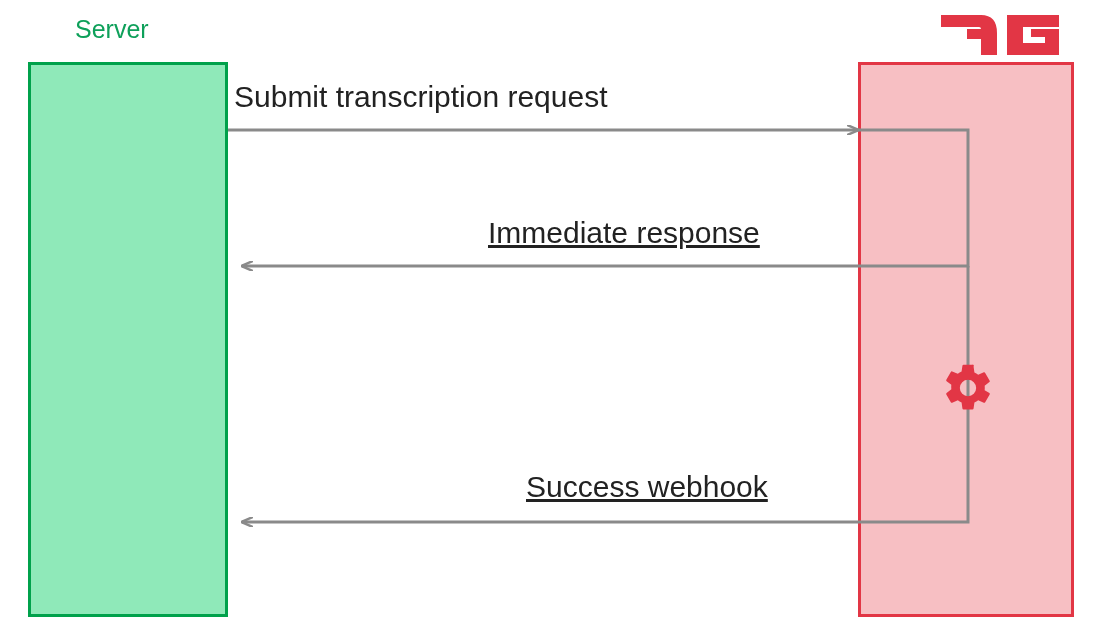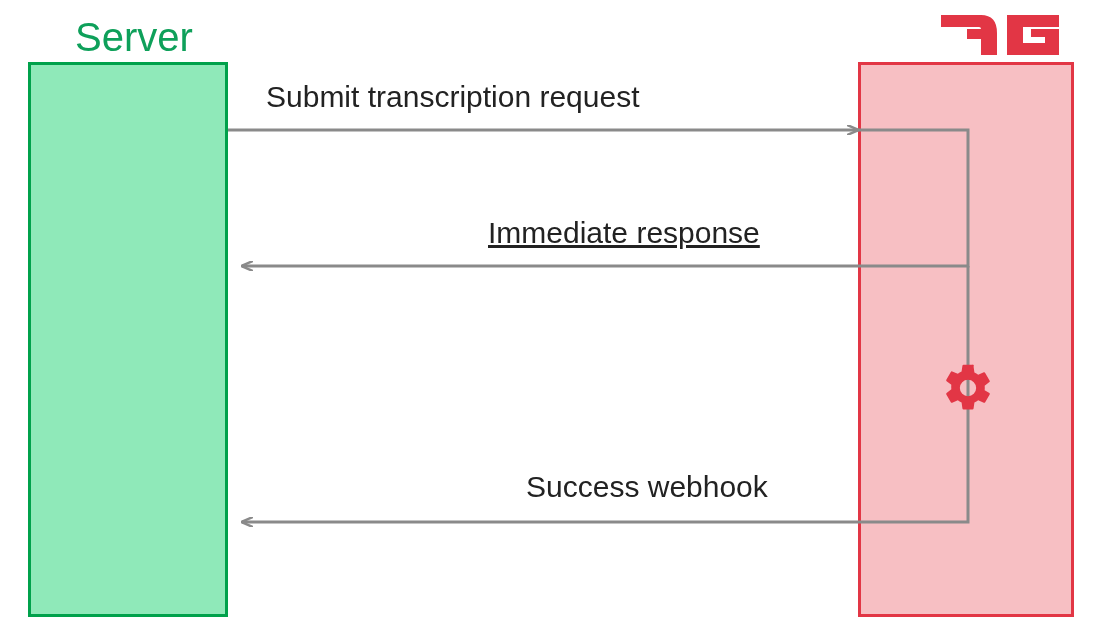--- a/index.html
+++ b/index.html
@@ -7,21 +7,21 @@
       width: 1096px;
       height: 632px;
       position: relative;
       font-family: "Segoe UI", "Helvetica Neue", Arial, sans-serif;
       background: #fff;
     }
     .server-label {
       position: absolute;
       left: 75px;
       top: 15px;
-      font-size: 40px;
+      font-size: 25px;
       color: #0ea05a;
     }
     .dg-logo {
       position: absolute;
       right: 35px;
       top: 15px;
       font-size: 36px;
       font-weight: 900;
       color: #e23645;
       letter-spacing: 2px;
@@ -43,23 +43,23 @@
       width: 216px;
       height: 555px;
       background: #f7bfc3;
       border: 3px solid #e23645;
     }
     .msg-label {
       position: absolute;
       font-size: 30px;
       color: #222;
     }
-    .label-1 { left: 266px; top: 80px; }
+    .label-1 { left: 234px; top: 80px; }
     .label-2 { left: 488px; top: 216px; text-decoration: underline; }
-    .label-3 { left: 526px; top: 470px; }
+    .label-3 { left: 526px; top: 470px; text-decoration: underline; }
     svg.overlay {
       position: absolute;
       left: 0;
       top: 0;
       width: 1096px;
       height: 632px;
       pointer-events: none;
     }
     .gear {
       position: absolute;

